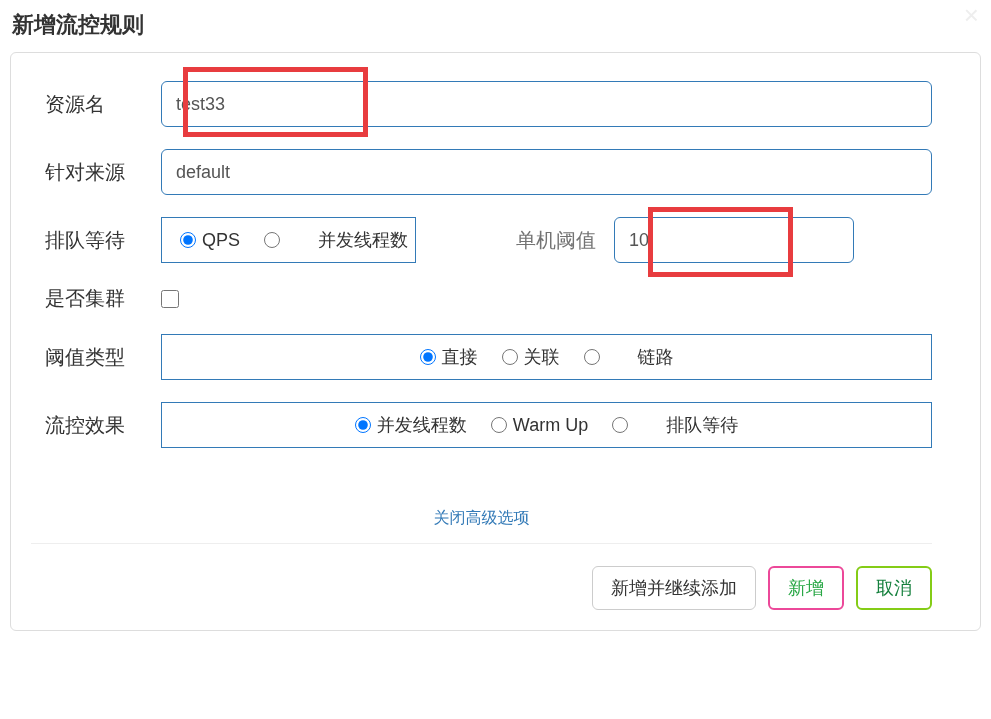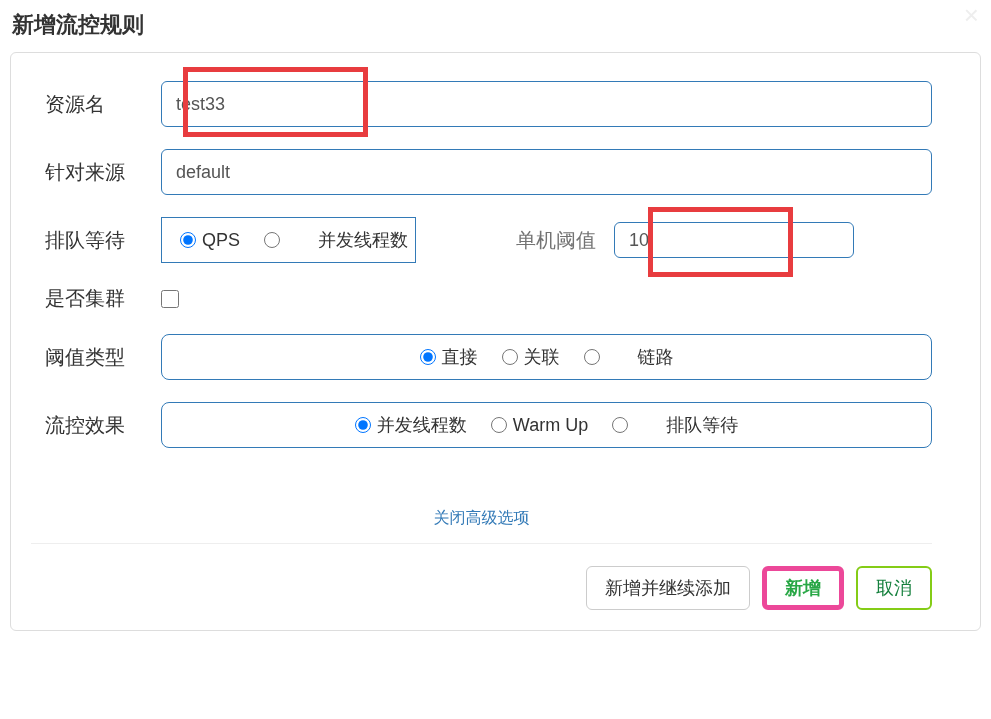--- a/index.html
+++ b/index.html
@@ -55,35 +55,35 @@
     border: 1px solid #337ab7;
     border-radius: 6px;
     padding: 16px 14px;
     font-size: 18px;
     color: #555;
     outline: none;
     background: #fff;
   }
   .num-input {
     width: 240px;
-    height: 36px;
+    height: 46px;
     border: 1px solid #337ab7;
     border-radius: 6px;
     padding: 0 14px;
     font-size: 18px;
     color: #555;
     outline: none;
     background: #fff;
     margin-left: 18px;
   }
   .radio-box {
     flex: 1;
     height: 46px;
     border: 1px solid #337ab7;
-    border-radius: 8px;
+    border-radius: 0;
     display: flex;
     align-items: center;
     padding: 0 18px;
     font-size: 18px;
     color: #333;
   }
   .radio-box.center { justify-content: center; }
   .radio-opt {
     display: inline-flex;
     align-items: center;
@@ -142,21 +142,21 @@
     padding: 14px 18px;
     border-radius: 6px;
     font-size: 18px;
     cursor: pointer;
     background: #fff;
     display: inline-flex;
     align-items: center;
     justify-content: center;
   }
   .btn-default { border: 1px solid #ccc; color: #333; }
-  .btn-success { border: 5px solid #ec4899; color: #28a745; font-weight: bold; }
+  .btn-success { border: 2px solid #ec4899; color: #28a745; }
   .btn-danger  { border: 2px solid #84cc16; color: #15803d; }
   .rel { position: relative; }
 </style>
 </head>
 <body>
 
 <div class="modal-header">
   <span class="modal-title">新增流控规则</span>
   <span class="close-x">×</span>
 </div>

